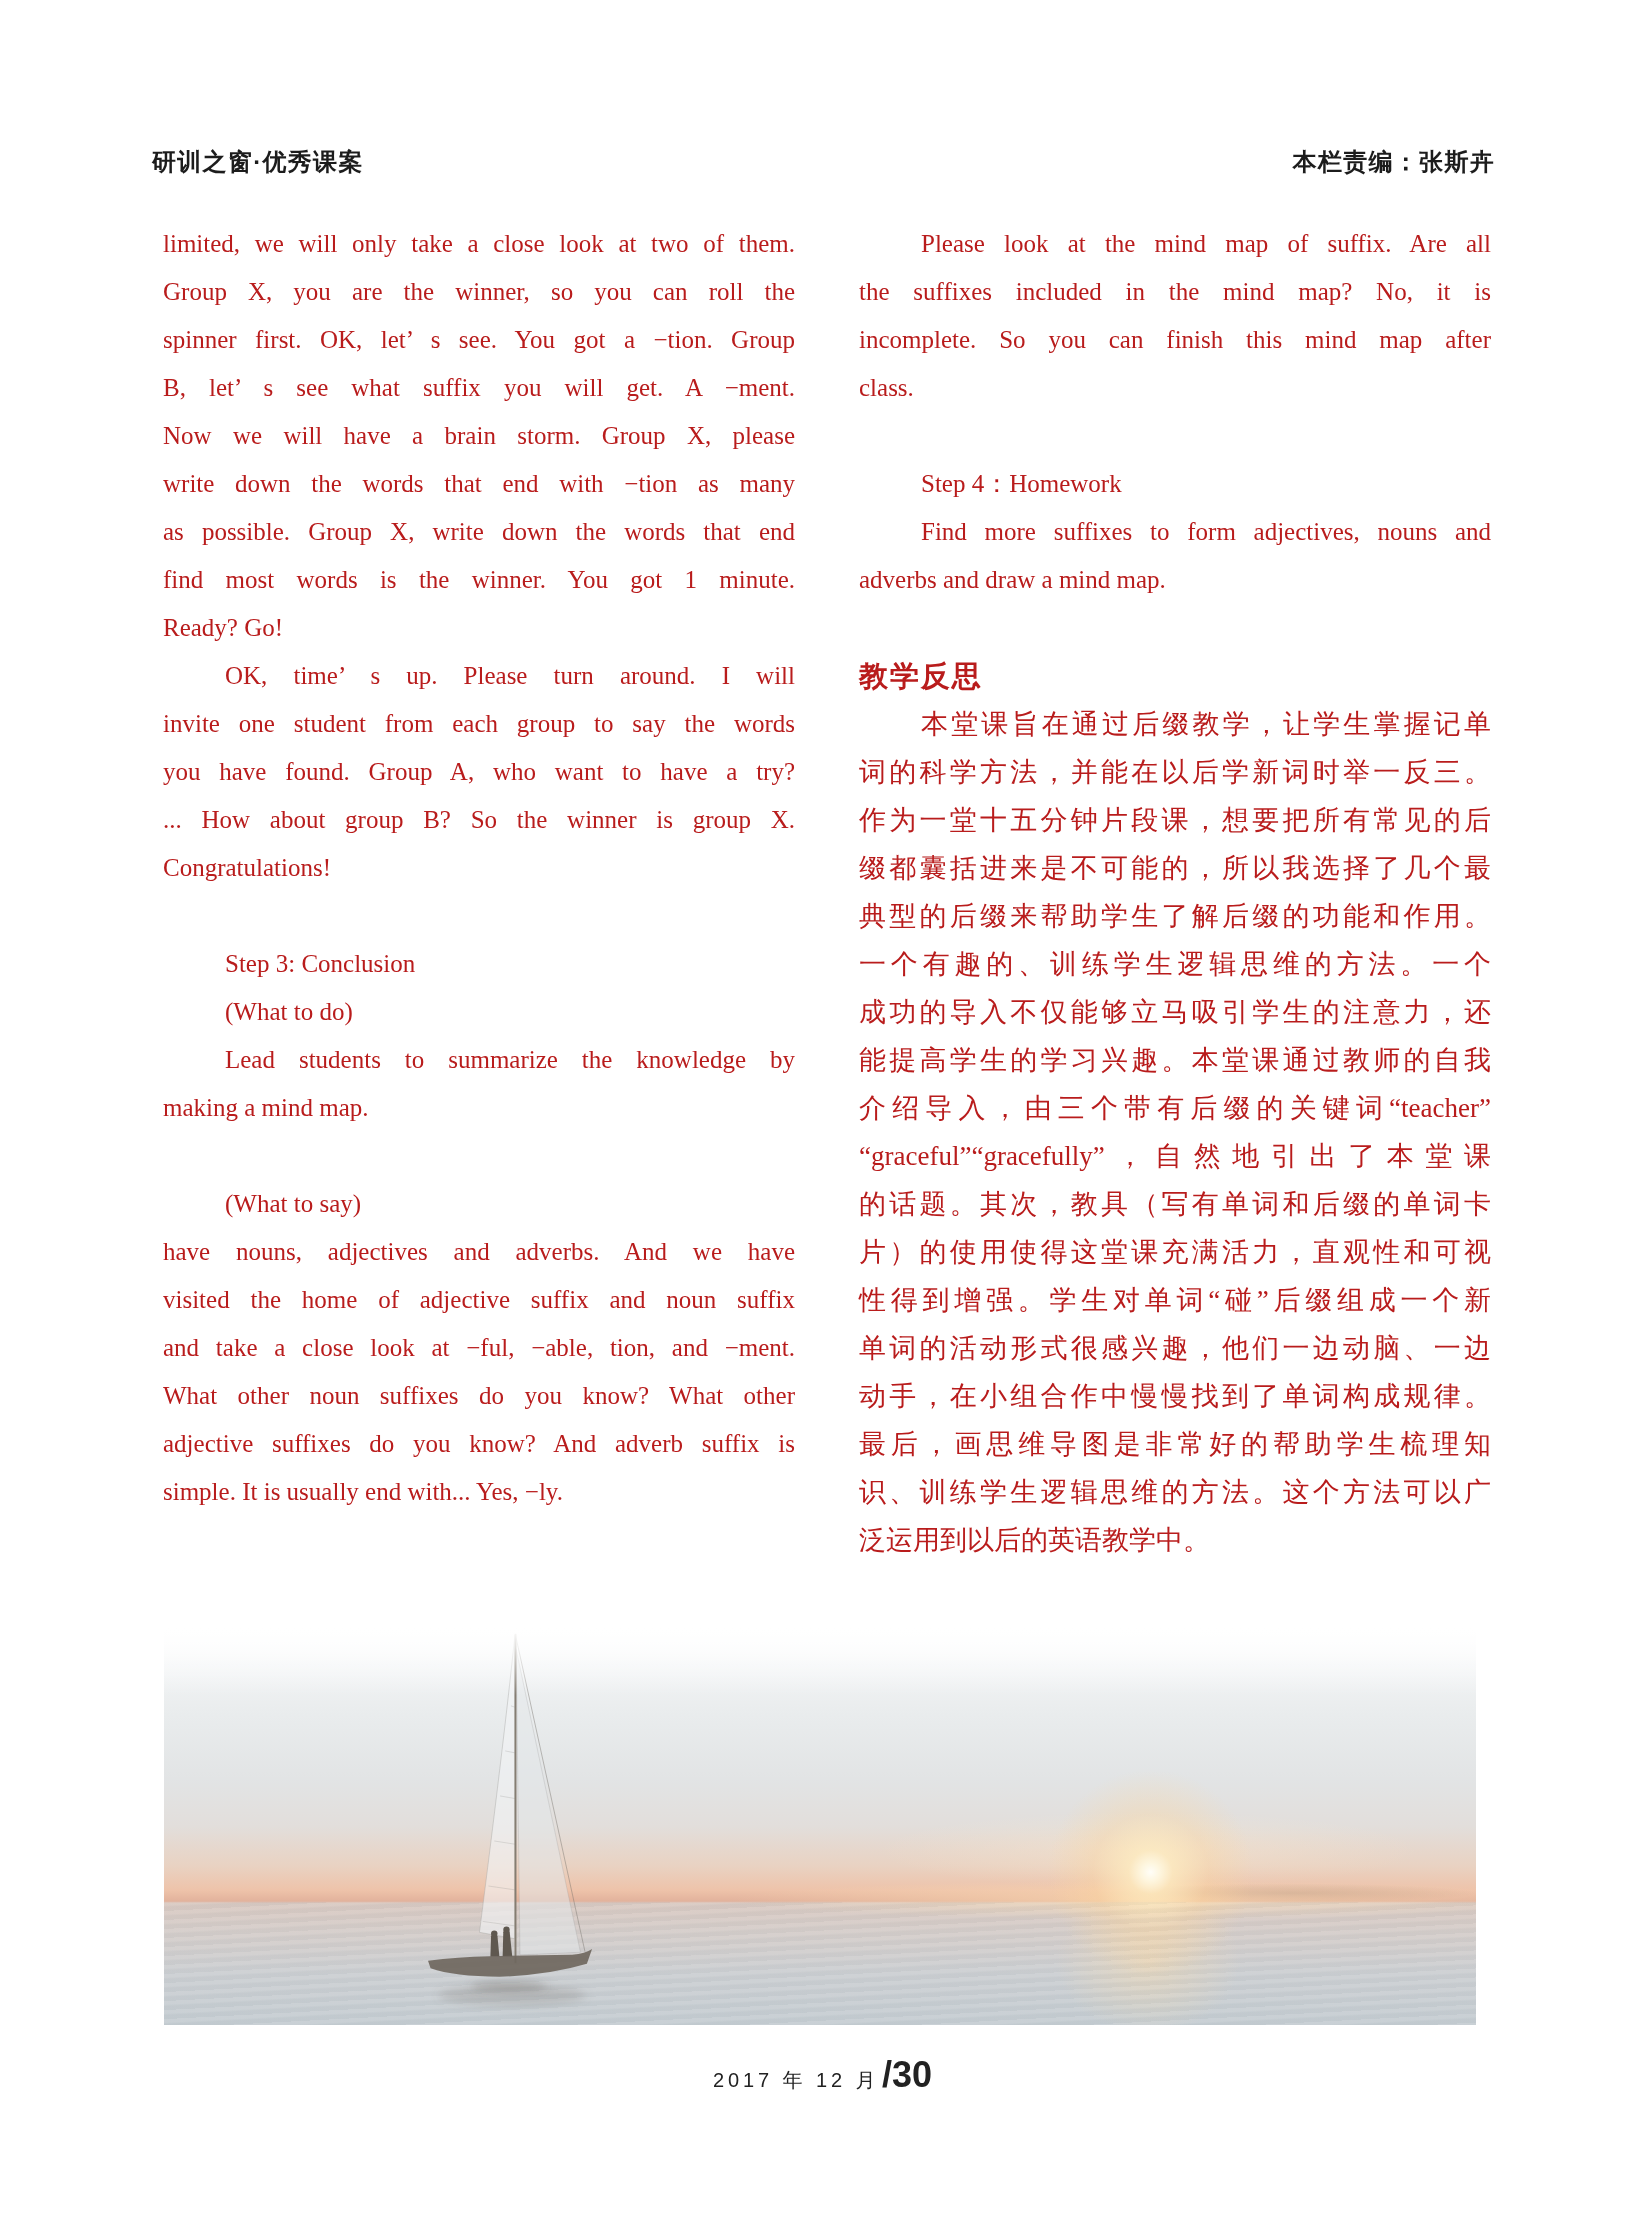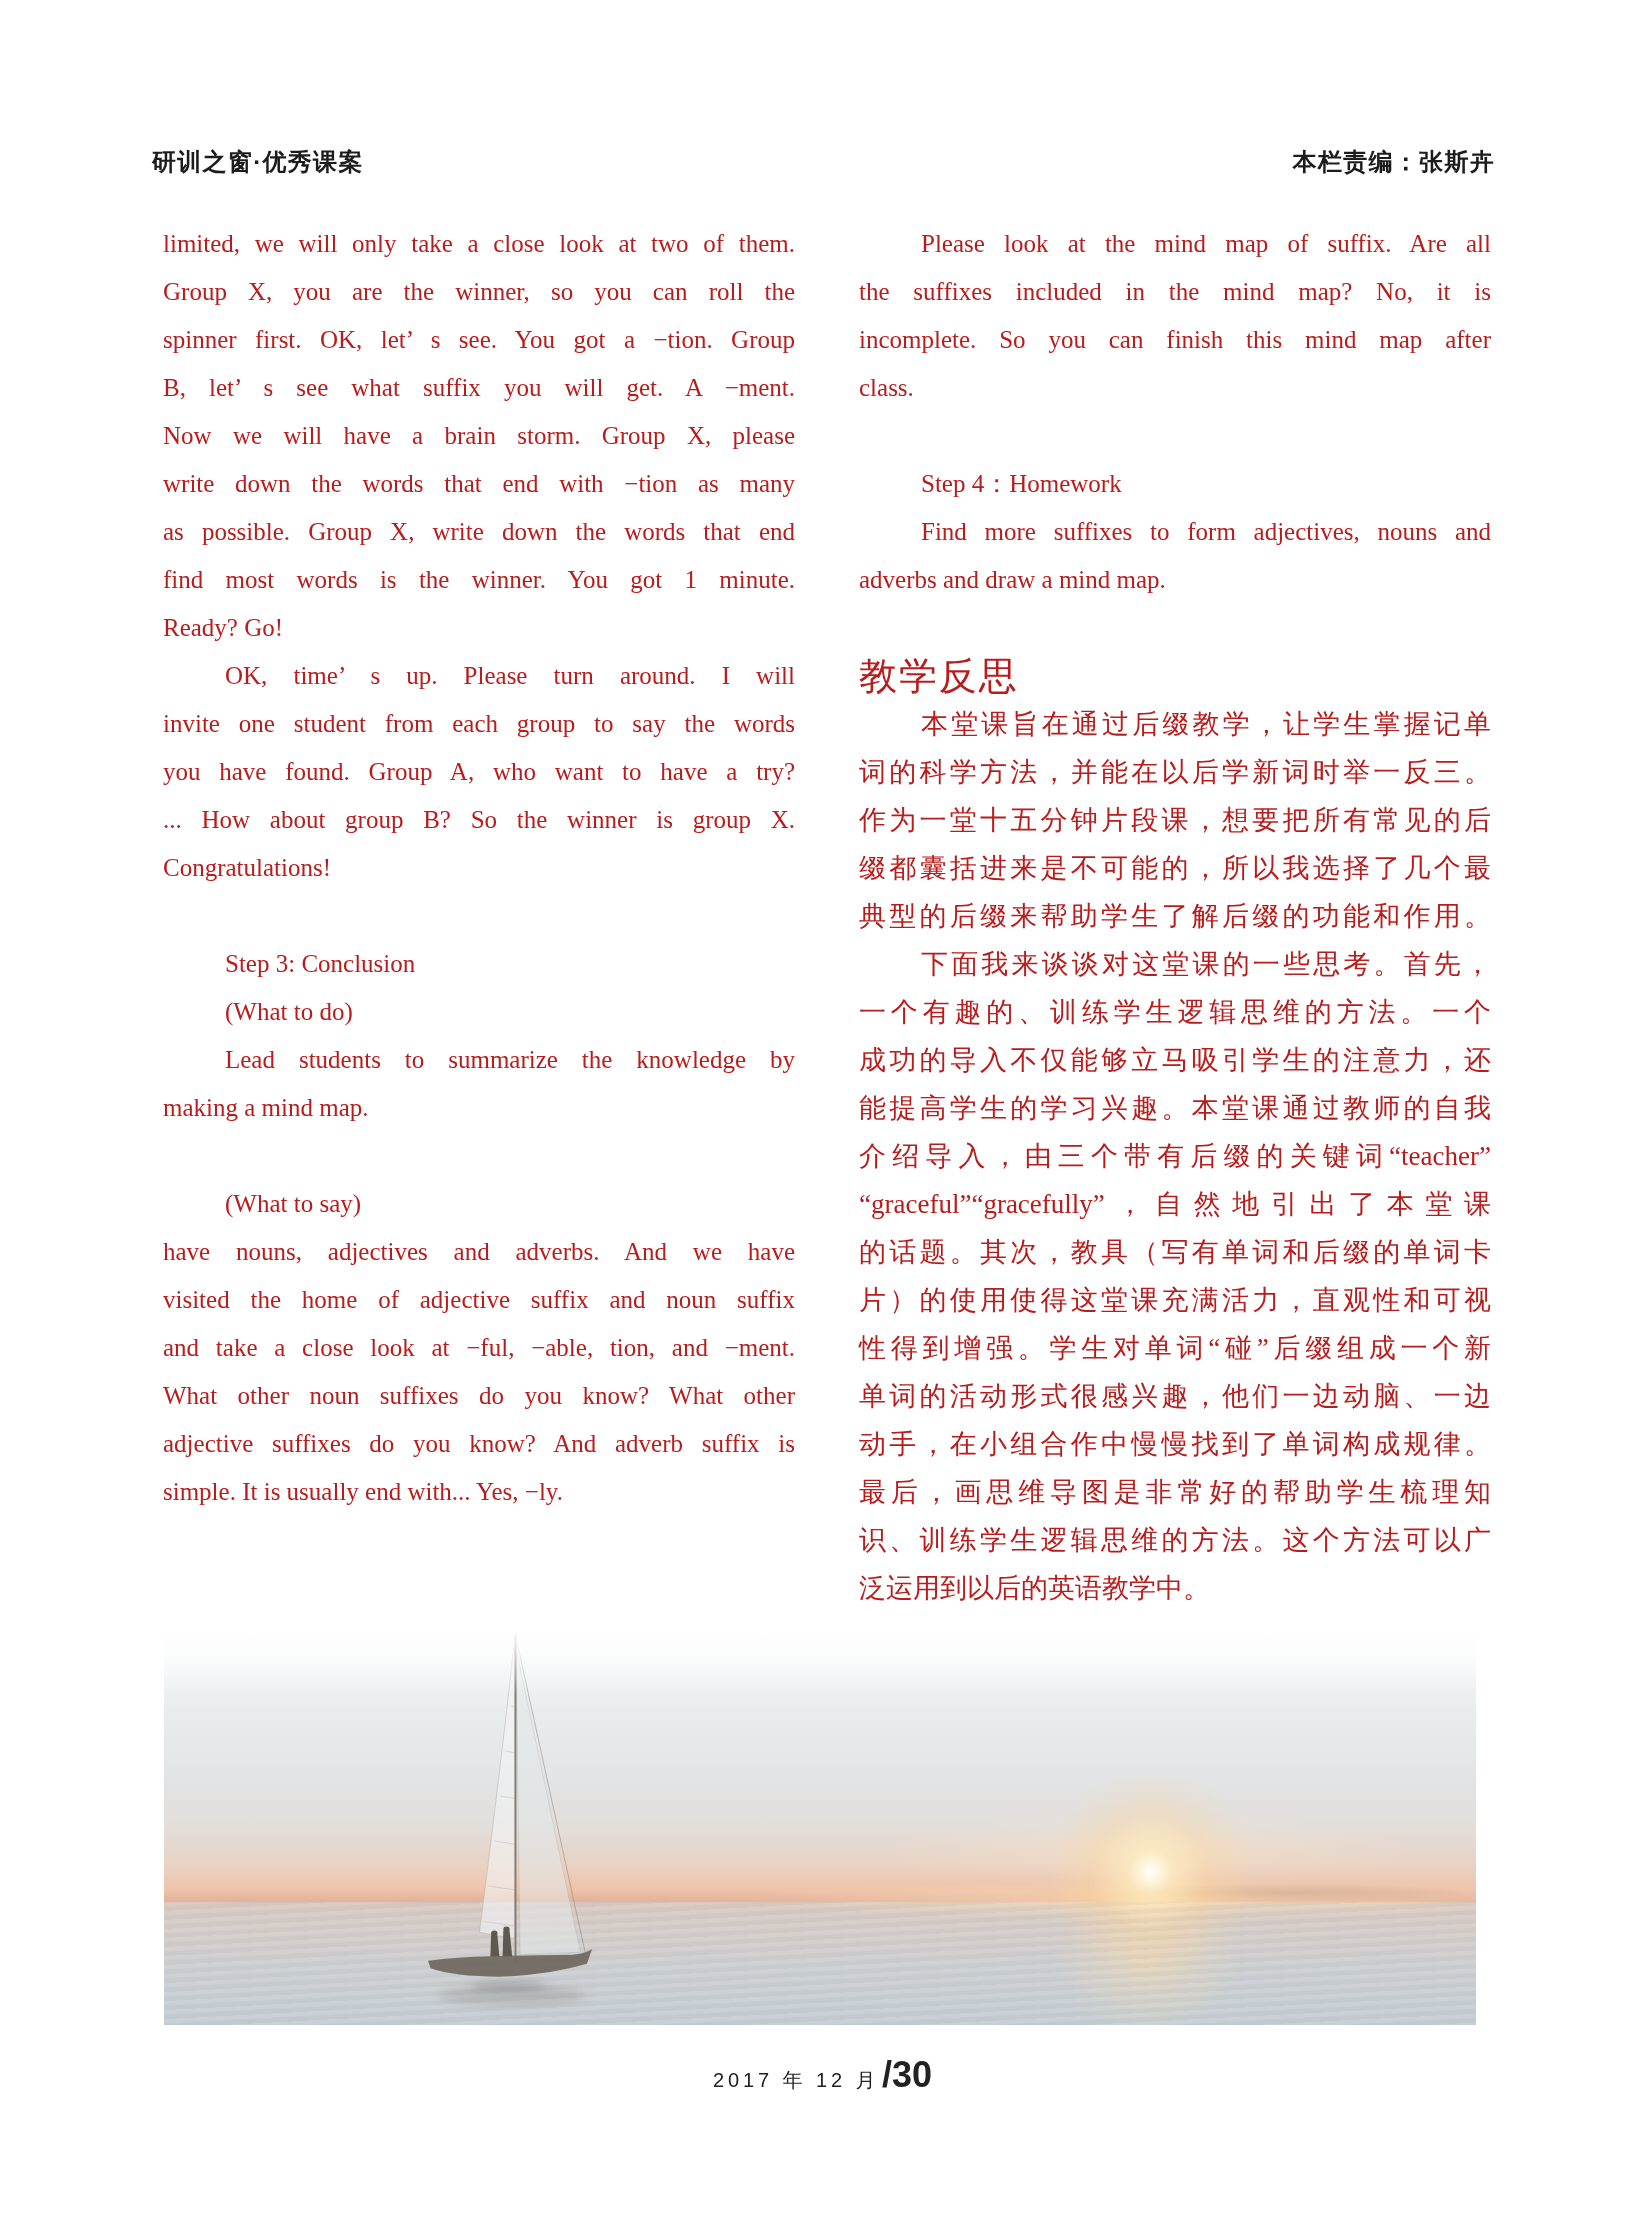--- a/index.html
+++ b/index.html
@@ -21,21 +21,21 @@
   .col-right{ left:859px; }
   .line{
     height:48px; line-height:48px; font-size:25px; color:#b91c1c;
     overflow:visible;
   }
   .line.j{ text-align:justify; text-align-last:justify; }
   .line.ind{ text-indent:62px; }
   .line.cn{ font-size:27px; }
   .line.sec{
     font-family:"Liberation Sans","DejaVu Sans",sans-serif;
-    font-weight:normal; font-size:38px; letter-spacing:1.9px;
+    font-weight:bold; font-size:29px; letter-spacing:1.9px;
     text-align:left; text-align-last:left;
   }
   
   .photo{
     position:absolute; left:164px; top:1628px; width:1312px; height:397px;
     background:
       radial-gradient(circle at 75.2% 61.5%, #fffef8 0px, rgba(255,248,225,.95) 9px, rgba(255,236,190,.75) 22px, rgba(253,214,156,.35) 58px, rgba(250,205,155,0) 103px),
       radial-gradient(ellipse 46% 7% at 75% 68.5%, rgba(255,225,180,.55), rgba(255,225,180,0) 70%),
       radial-gradient(ellipse 10% 26% at 75% 84%, rgba(250,219,170,.50), rgba(250,219,170,0) 70%),
       radial-gradient(ellipse 20% 3.5% at 86% 66.8%, rgba(120,100,92,.28), rgba(120,100,92,0) 70%),
@@ -110,21 +110,20 @@
       <div class="line ind">Step 4：Homework</div>
       <div class="line j ind">Find more suffixes to form adjectives, nouns and</div>
       <div class="line">adverbs and draw a mind map.</div>
       <div class="line">&nbsp;</div>
       <div class="line sec">教学反思</div>
       <div class="line j ind cn">本堂课旨在通过后缀教学，让学生掌握记单</div>
       <div class="line j cn">词的科学方法，并能在以后学新词时举一反三。</div>
       <div class="line j cn">作为一堂十五分钟片段课，想要把所有常见的后</div>
       <div class="line j cn">缀都囊括进来是不可能的，所以我选择了几个最</div>
       <div class="line j cn">典型的后缀来帮助学生了解后缀的功能和作用。</div>
-      <div class="line j ind cn">下面我来谈谈对这堂课的一些思考。首先，</div>
       <div class="line j cn">一个有趣的、训练学生逻辑思维的方法。一个</div>
       <div class="line j cn">成功的导入不仅能够立马吸引学生的注意力，还</div>
       <div class="line j cn">能提高学生的学习兴趣。本堂课通过教师的自我</div>
       <div class="line j cn">介绍导入，由三个带有后缀的关键词“teacher”</div>
       <div class="line j cn">“graceful”“gracefully”，自然地引出了本堂课</div>
       <div class="line j cn">的话题。其次，教具（写有单词和后缀的单词卡</div>
       <div class="line j cn">片）的使用使得这堂课充满活力，直观性和可视</div>
       <div class="line j cn">性得到增强。学生对单词“碰”后缀组成一个新</div>
       <div class="line j cn">单词的活动形式很感兴趣，他们一边动脑、一边</div>
       <div class="line j cn">动手，在小组合作中慢慢找到了单词构成规律。</div>

